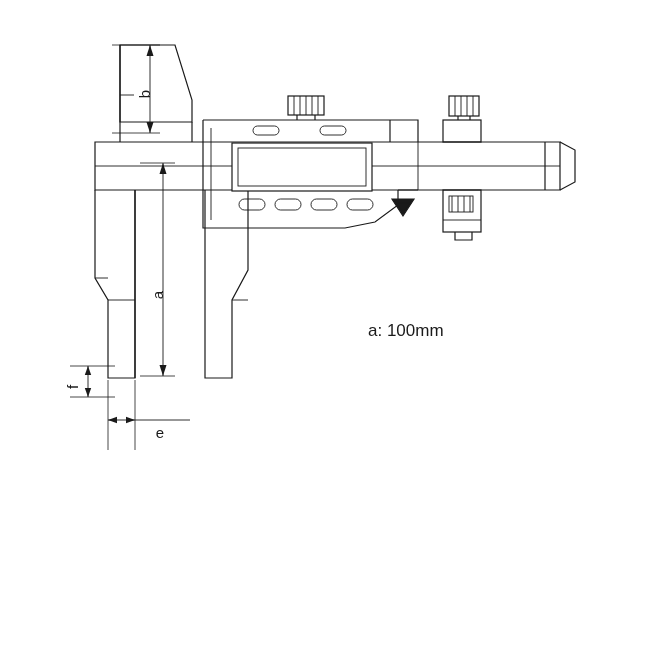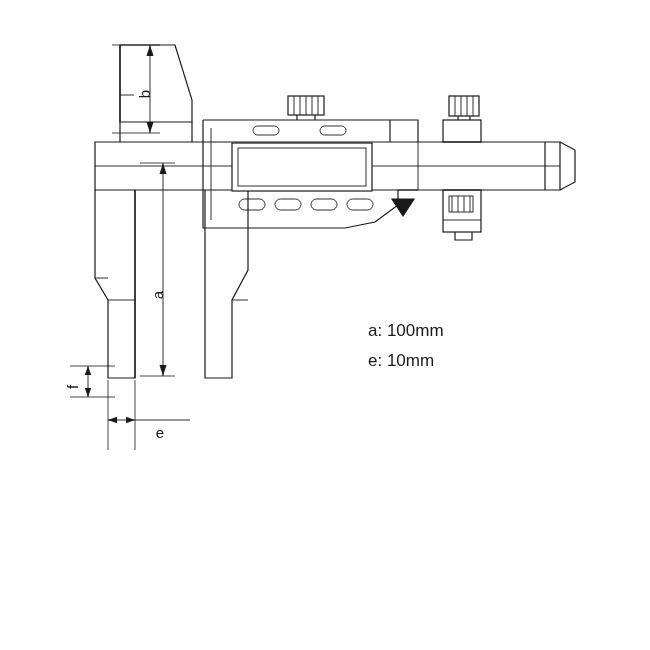--- a/index.html
+++ b/index.html
@@ -191,16 +191,15 @@
       <path class="dim-line" d="M 135 420 L 190 420"></path>
       <path class="solidfill" d="M 108 420 L 117 416.8 L 117 423.2 Z"></path>
       <path class="solidfill" d="M 135 420 L 126 416.8 L 126 423.2 Z"></path>
       <text class="dimlabel" x="160" y="438" text-anchor="middle">e</text>
     </g>
 
   </svg>
 
   <div class="legend">
     <div>a: 100mm</div>
-    <div>e: 10mm</div>
   </div>
 
 </div>
 
 </body></html>

